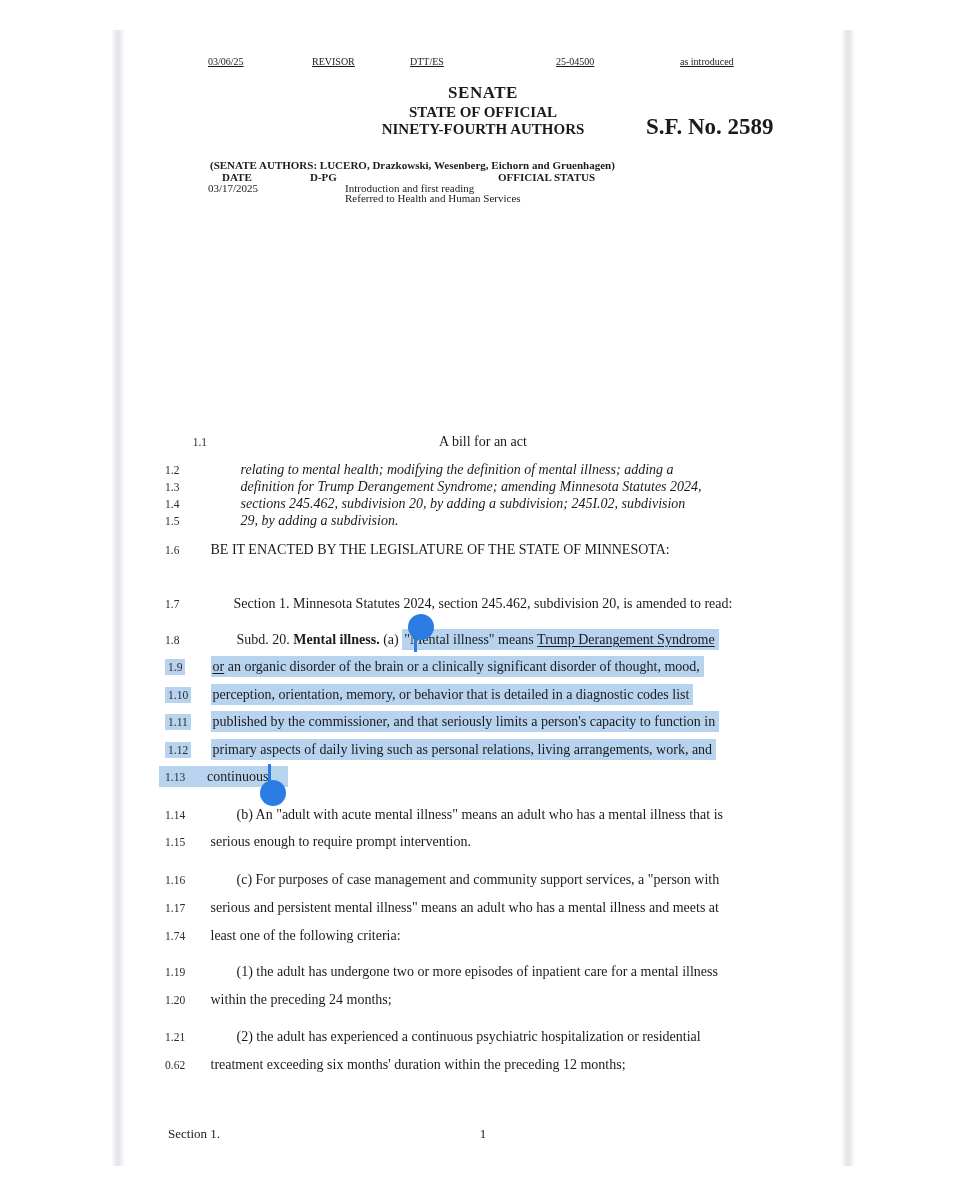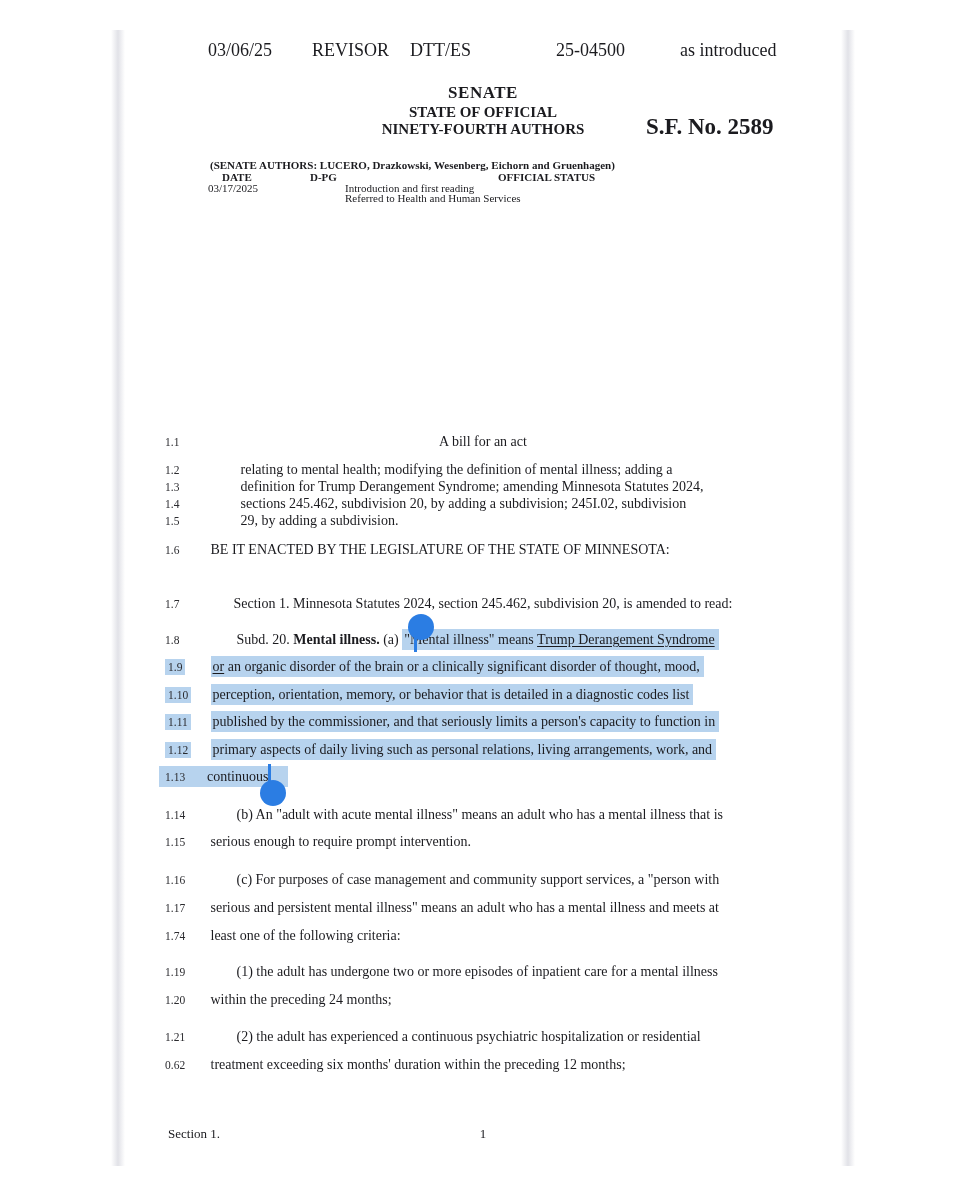--- a/index.html
+++ b/index.html
@@ -3,37 +3,37 @@
 <meta charset="utf-8">
 <style>
   html,body{margin:0;padding:0;background:#ffffff;width:960px;height:1200px;overflow:hidden;
     font-family:"Liberation Serif", serif;color:#1b1b1f;}
   .page{position:absolute;left:118px;top:30px;width:730px;height:1136px;background:#fff;}
   .edge{position:absolute;top:0;bottom:0;width:14px;pointer-events:none;}
   .edge.l{left:-7px;background:linear-gradient(to right,rgba(255,255,255,0),rgba(120,122,148,.22),rgba(255,255,255,0));}
   .edge.r{right:-7px;background:linear-gradient(to right,rgba(255,255,255,0),rgba(120,122,148,.22),rgba(255,255,255,0));}
   .abs{position:absolute;white-space:nowrap;}
   
-  .hdr{top:10px;font-size:18px;}
+  .hdr{top:26px;font-size:10px;text-decoration:underline;}
   
   .mast{top:52px;left:0;width:100%;text-align:center;}
   .mast .senate{font-size:17px;font-weight:bold;letter-spacing:.5px;line-height:22px;}
   .mast .sub{font-size:15px;font-weight:bold;line-height:17px;}
   .sfno{left:528px;top:84px;font-size:23px;font-weight:bold;text-align:center;}
   
   .auth{font-size:11px;}
   .auth b{font-weight:bold;}
   
   .ln{position:absolute;left:47px;white-space:nowrap;font-size:14px;line-height:18px;}
   .ln .num{display:inline-block;width:42px;font-size:11.5px;color:#2a2a2e;}
   .ln.full{left:0;width:730px;text-align:center;}
-  .ln.full .num{position:absolute;left:47px;text-align:left;font-family:Liberation Serif, serif;}
+  .ln.full .num{position:absolute;left:47px;text-align:right;font-family:Liberation Serif, serif;}
   .ind15{margin-left:23px;}
   .ind26{margin-left:26px;}
-  .ind30{margin-left:30px;}
+  .ind30{margin-left:30px;font-style:italic;}
   .hl{background:#b7d3ee;padding:3px 4px 3px 2px;}
   .nhl{padding:2px 3px;}
   .band{padding:3px 16px 3px 6px;margin-left:-6px;}
   .und{text-decoration:underline;text-underline-offset:2px;}
   b{font-weight:bold;}
   
   .caret{position:absolute;width:3px;background:#2b7de3;z-index:4;}
   .knob{position:absolute;width:26px;height:26px;border-radius:50%;background:#2b7de3;z-index:5;}
   #caret-start{left:296px;top:604px;height:18px;}
   #knob-start{left:290px;top:584px;}

